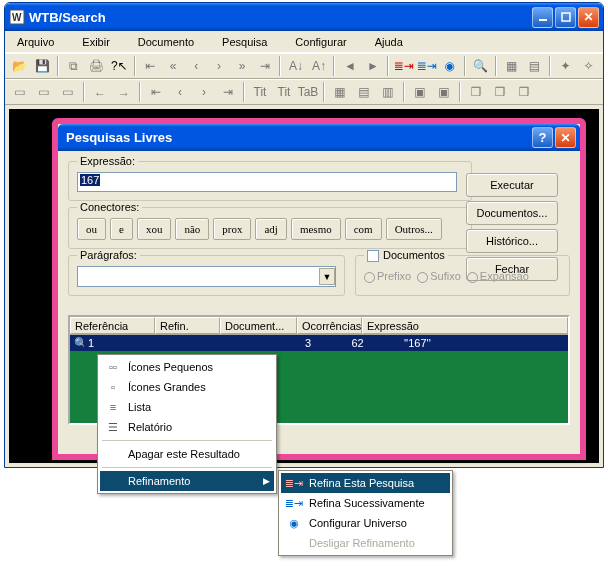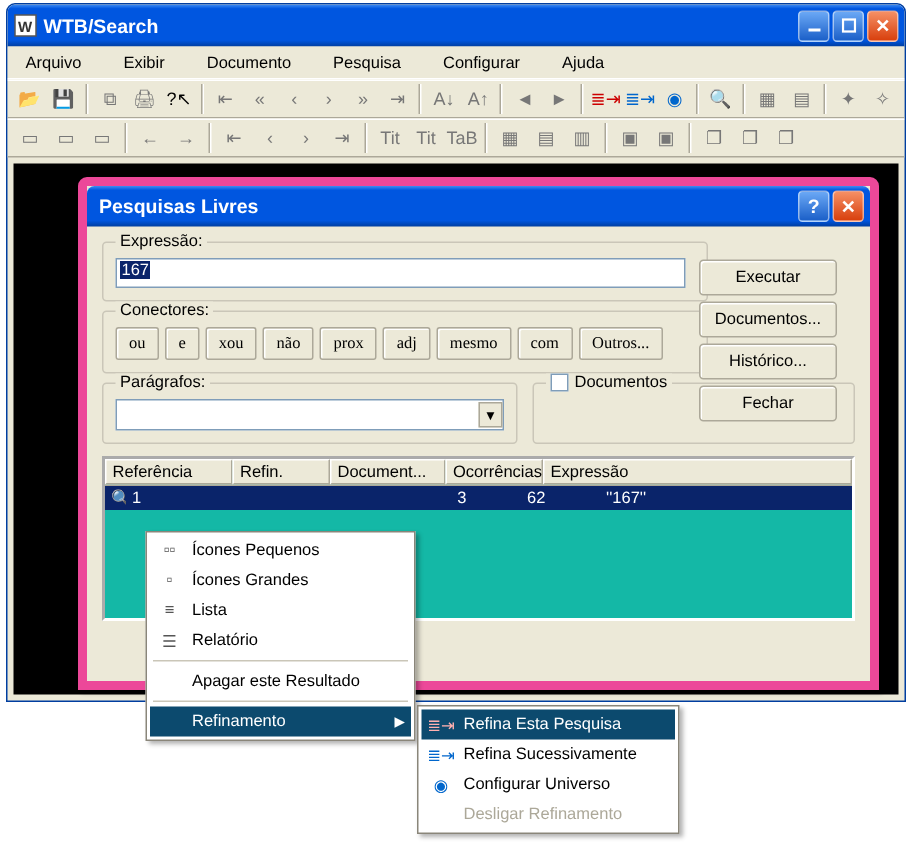--- a/index.html
+++ b/index.html
@@ -47,21 +47,21 @@
   .row2 { display:flex; gap:10px; }
   .paragraphs { flex:1; }
   .para-select { width:100%; height:21px; border:1px solid #7f9db9; background:#fff; display:flex; align-items:center; justify-content:flex-end; }
   .para-select .arrow { width:16px; height:17px; background:#ece9d8; border:1px solid #aca899; display:flex; align-items:center; justify-content:center; font-size:9px; }
 
   .interativa { width:215px; }
   .interativa .opts { display:flex; gap:6px; margin-top:4px; color:#999; font-size:11px; align-items:center; }
   .radio { width:11px; height:11px; border:1px solid #999; border-radius:50%; display:inline-block; margin-right:2px; vertical-align:middle; }
   .check { width:12px; height:12px; border:1px solid #7f9db9; background:#fff; display:inline-block; margin-right:4px; vertical-align:middle;}
 
-  .list-box { border:2px inset #fff; background:#14b8a6; height:110px; position:relative; margin-top:2px; }
+  .list-box { border:2px inset #fff; background:#15803d; height:110px; position:relative; margin-top:13px; }
   .list-header { display:flex; height:18px; border-bottom:1px solid #aca899; }
   .list-header .col { border:1px solid #fff; border-right-color:#aca899; border-bottom-color:#aca899; background:#ece9d8; font-size:11px; padding:1px 4px; display:flex; align-items:center; }
   .list-row { display:flex; height:16px; background:#0a246a; color:#fff; font-size:11px; align-items:center; }
   .list-row .cell { padding:0 4px; overflow:hidden; white-space:nowrap; }
   .mag { width:14px; text-align:center; }
 
   
   .ctx-menu { position:absolute; background:#fff; border:1px solid #8a867a; box-shadow:2px 2px 3px rgba(0,0,0,0.3); font-size:11px; padding:2px; }
   .ctx-item { height:20px; display:flex; align-items:center; padding:0 18px 0 4px; gap:6px; cursor:default; position:relative; }
   .ctx-item.hover { background:#0c4a6e; color:#fff; }
@@ -244,20 +244,25 @@
 
     <div class="row2">
       <div class="fieldset paragraphs">
         <div class="legend">Parágrafos:</div>
         <div class="para-select">
           <div class="arrow">▼</div>
         </div>
       </div>
       <div class="fieldset interativa">
         <div class="legend"><span class="check"></span><span>Documentos</span></div>
+        <div class="opts">
+          <span><span class="radio"></span><span>Prefixo</span></span>
+          <span><span class="radio"></span><span>Sufixo</span></span>
+          <span><span class="radio"></span><span>Expansão</span></span>
+        </div>
       </div>
     </div>
 
     <div class="list-box">
       <div class="list-header">
         <div class="col" style="width:85px">
             <span>Referência</span>
           </div>
         <div class="col" style="width:65px">
             <span>Refin.</span>

